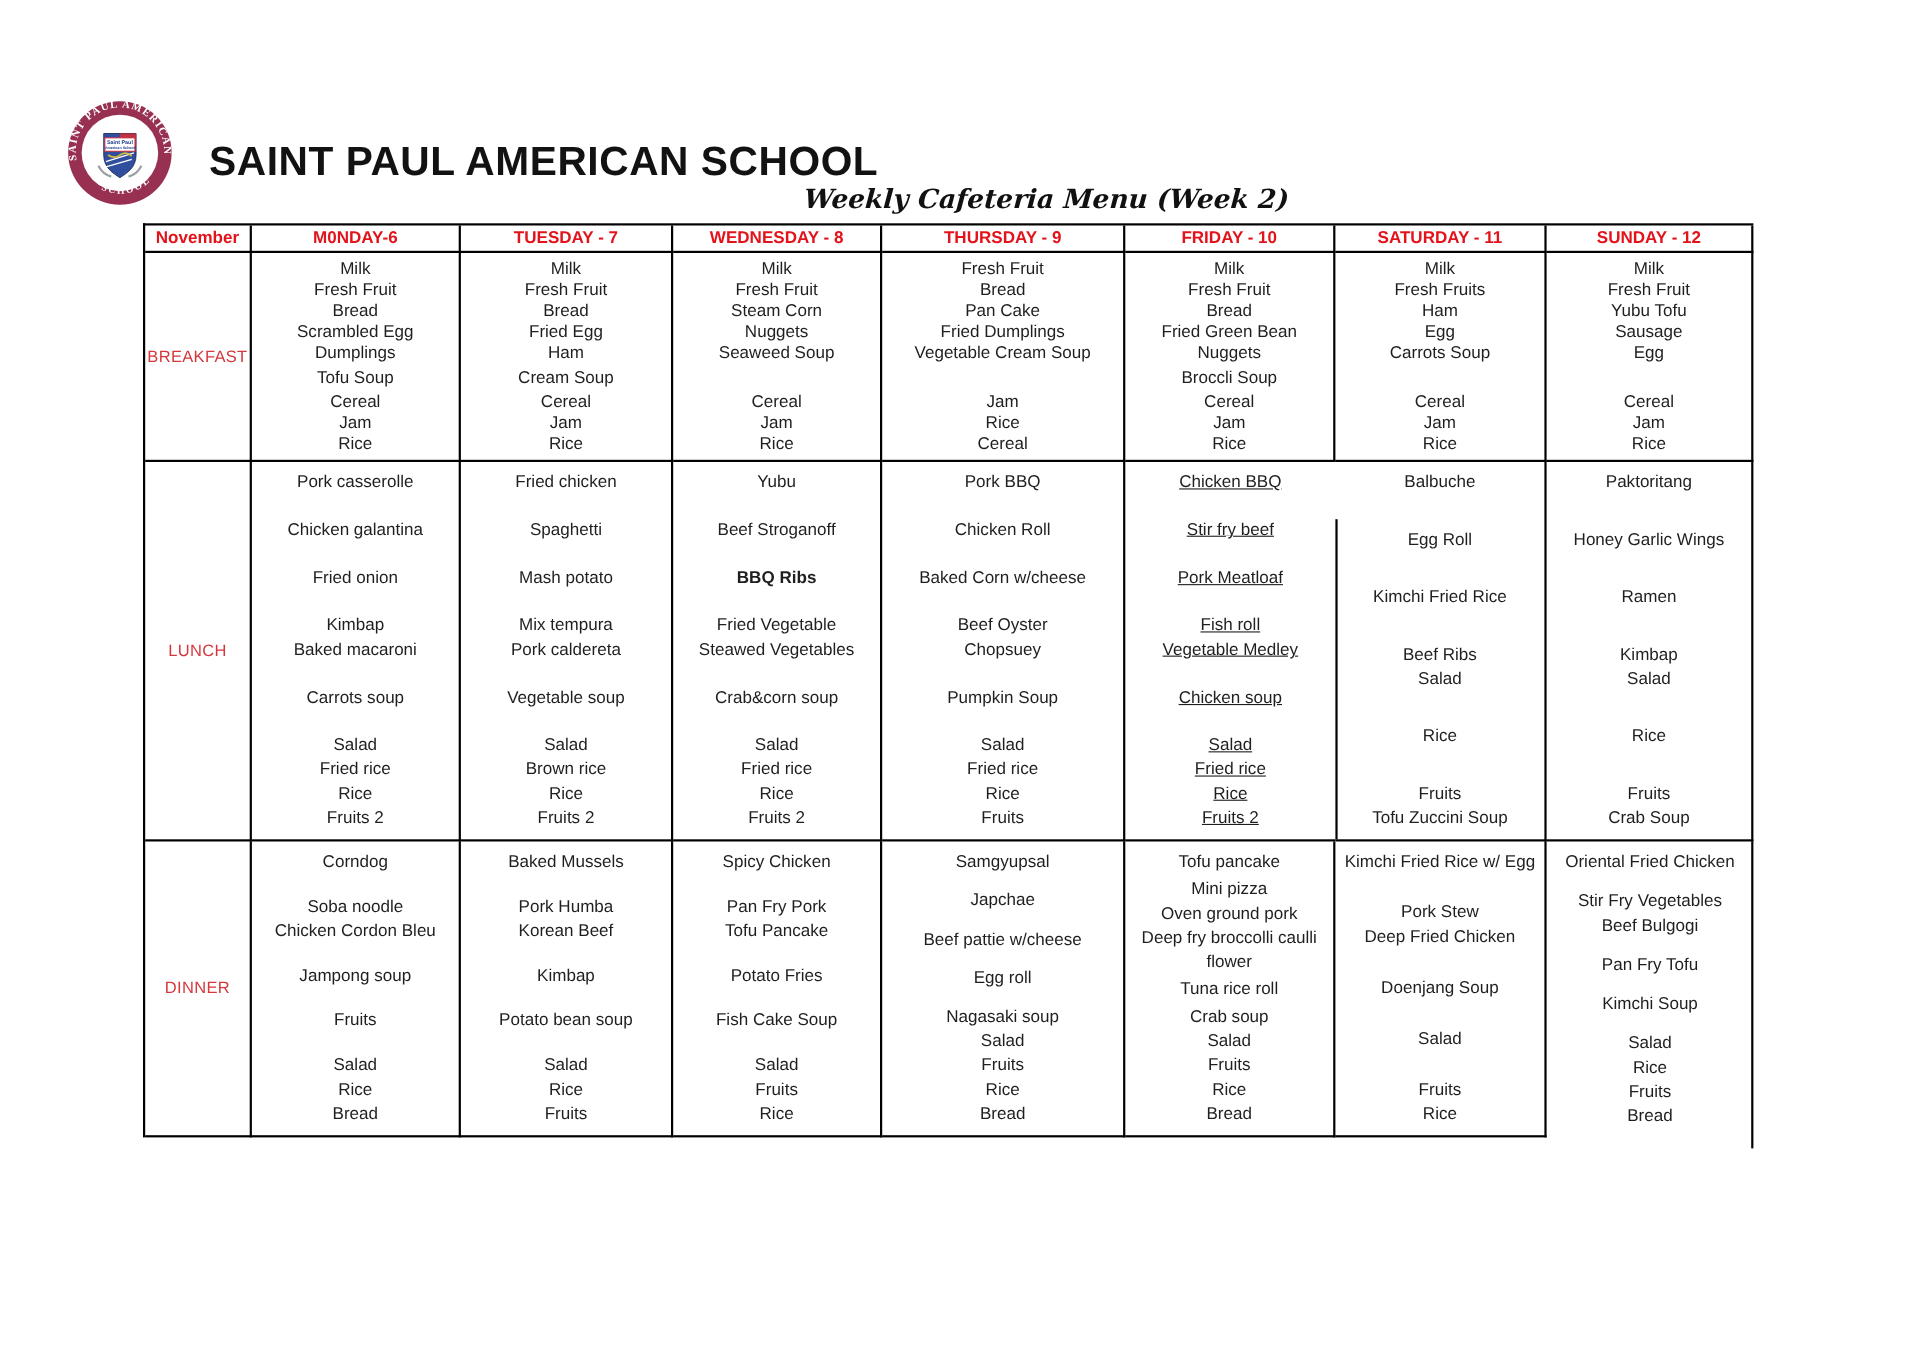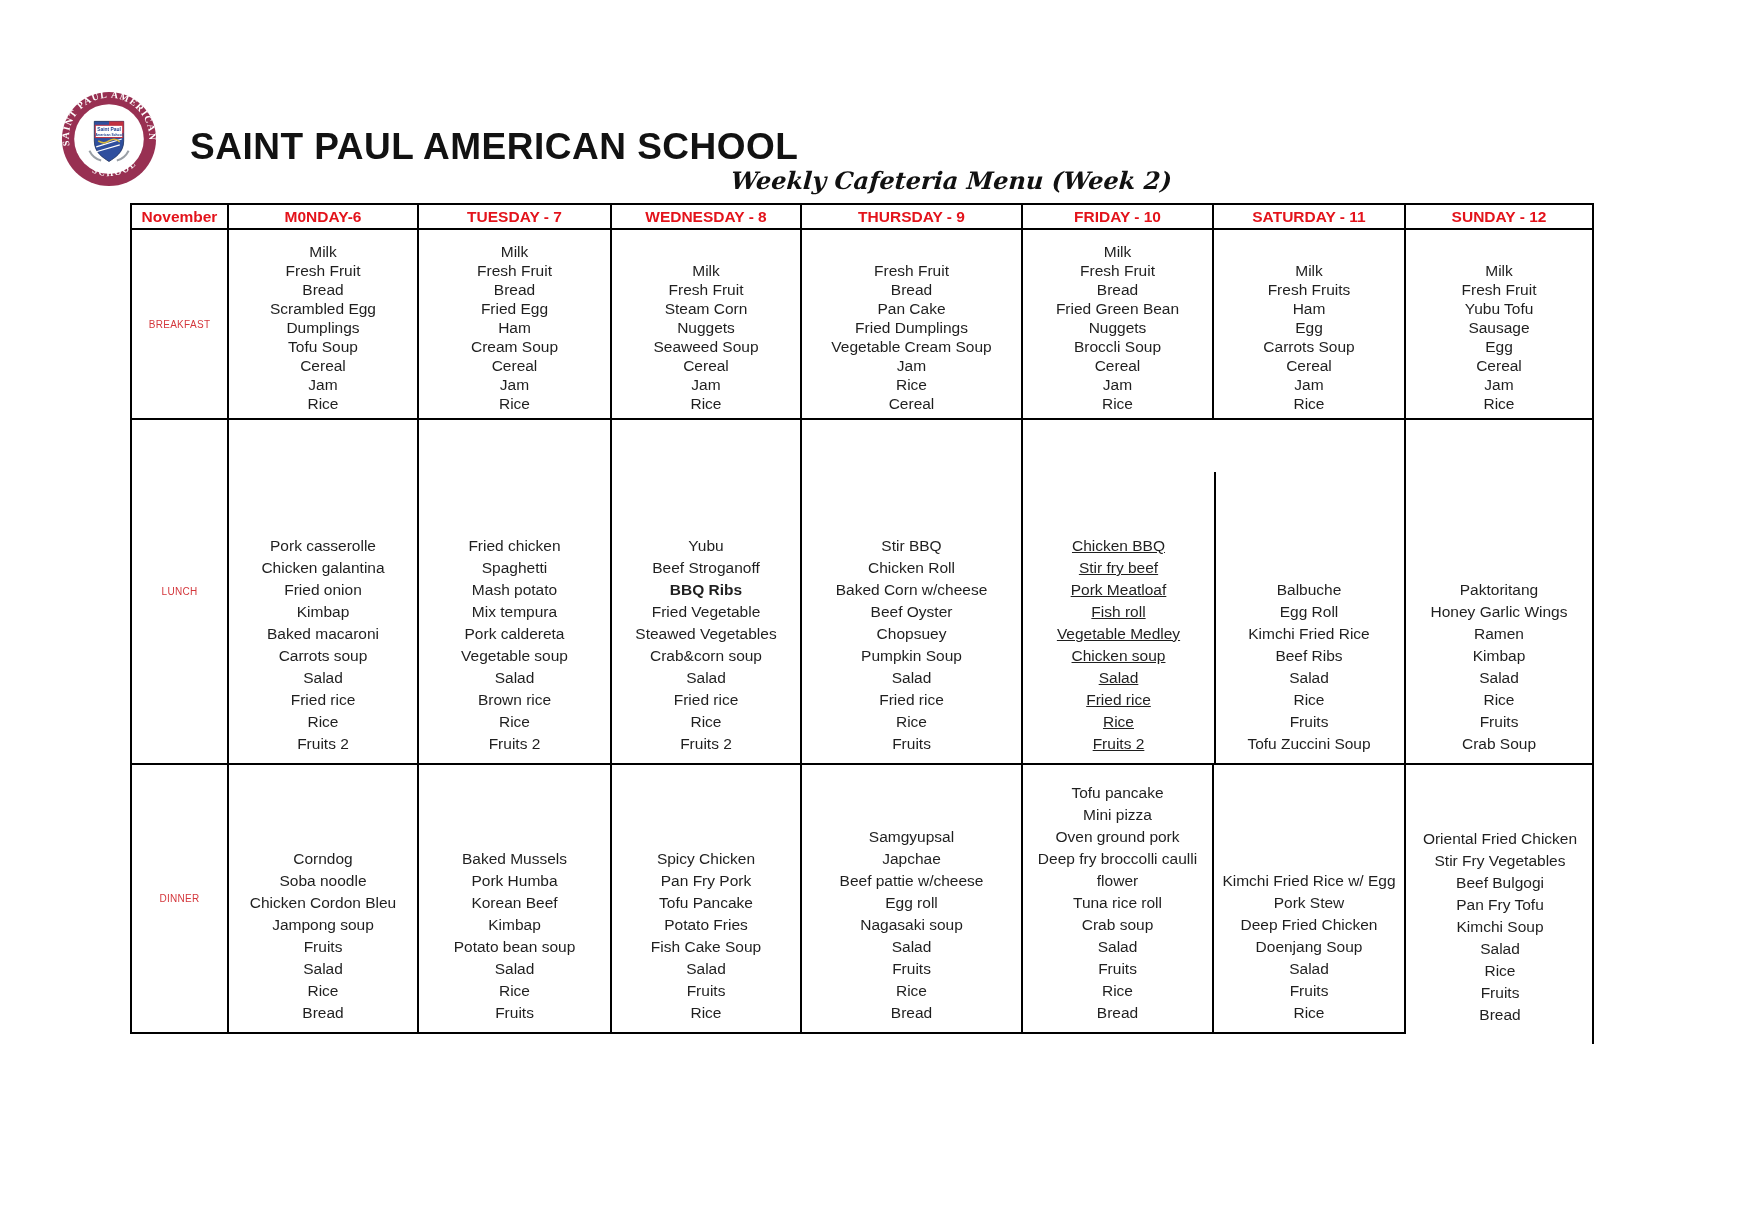--- a/index.html
+++ b/index.html
@@ -34,24 +34,24 @@
     border-bottom:2px solid var(--border-c,#000);
     overflow:visible;
   }
   .hcell{
     display:flex;align-items:center;justify-content:center;
     font-weight:bold;font-size:15.5px;color:var(--header-red,#e3131b);
     white-space:nowrap;
   }
   .mlabel{
     display:flex;align-items:center;justify-content:center;
-    font-size:10px;color:var(--meal-label-red,#d4373c);letter-spacing:.3px;
+    font-size:15px;color:var(--meal-label-red,#d4373c);letter-spacing:.3px;
   }
   .mcell{
-    display:flex;flex-direction:column;justify-content:flex-end;
+    display:flex;flex-direction:column;justify-content:space-between;
     text-align:center;font-size:15.5px;color:var(--ink,#1f1f1f);
   }
   .meal-0{padding:5px 2px;}
   .meal-1,.meal-2{padding:8px 2px;}
   .meal-0 .item{line-height:19px;}
   .meal-1 .item,.meal-2 .item{line-height:22px;}
   .item.bold{font-weight:bold;}
   
   .meal-1.day-4{border-right:none;position:relative;text-decoration:underline;}
   .meal-1.day-4::after{
@@ -281,21 +281,21 @@
       </div>
       <div class="group">
         <div class="item">Salad</div>
         <div class="item">Fried rice</div>
         <div class="item">Rice</div>
         <div class="item">Fruits 2</div>
       </div>
     </div>
     <div class="tcell mcell meal-1 day-3">
       <div class="group">
-        <div class="item">Stir BBQ</div>
+        <div class="item">Pork BBQ</div>
       </div>
       <div class="group">
         <div class="item">Chicken Roll</div>
       </div>
       <div class="group">
         <div class="item">Baked Corn w/cheese</div>
       </div>
       <div class="group">
         <div class="item">Beef Oyster</div>
         <div class="item">Chopsuey</div>

